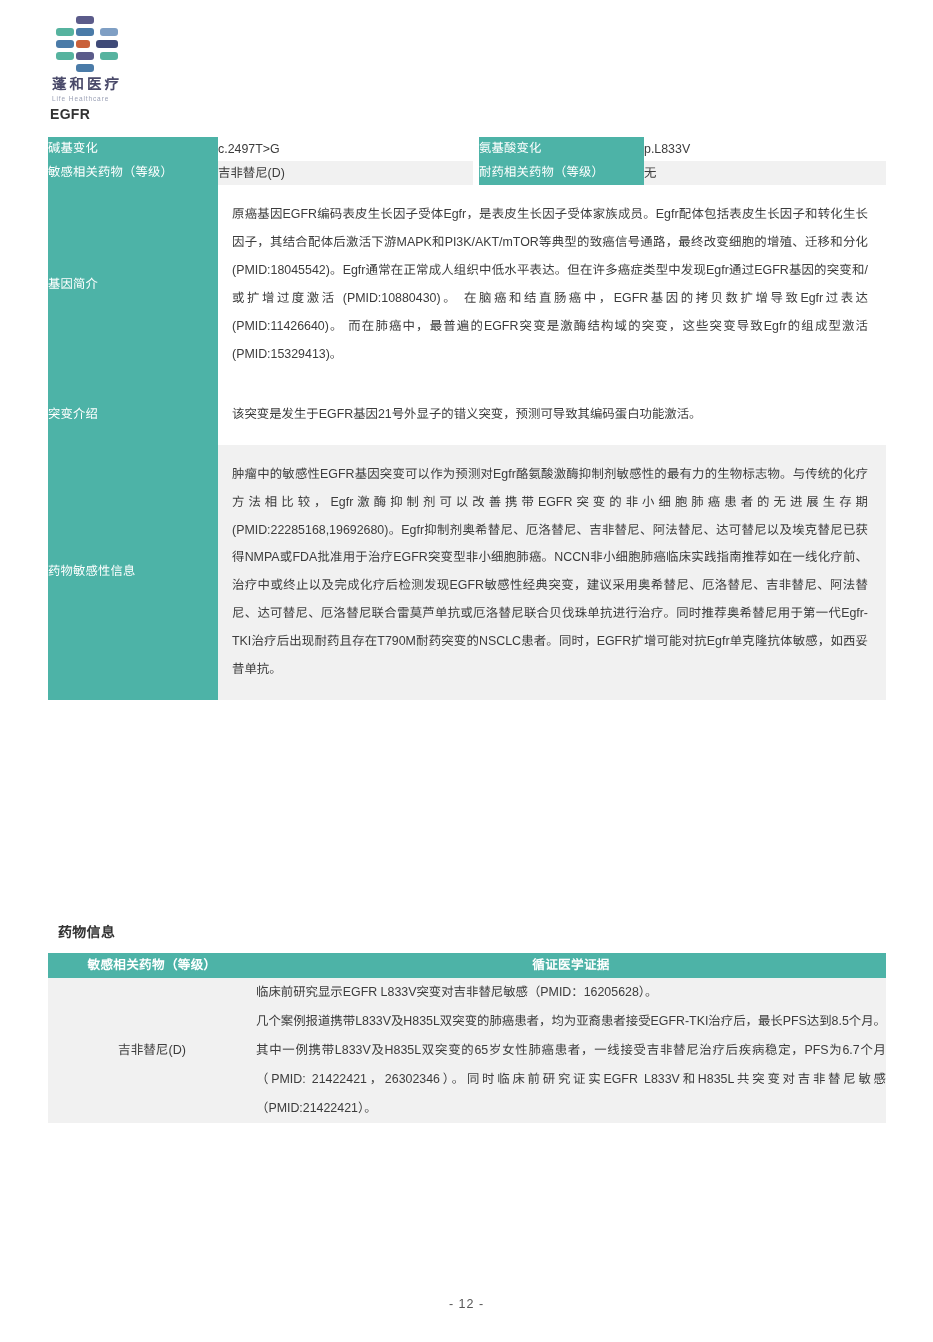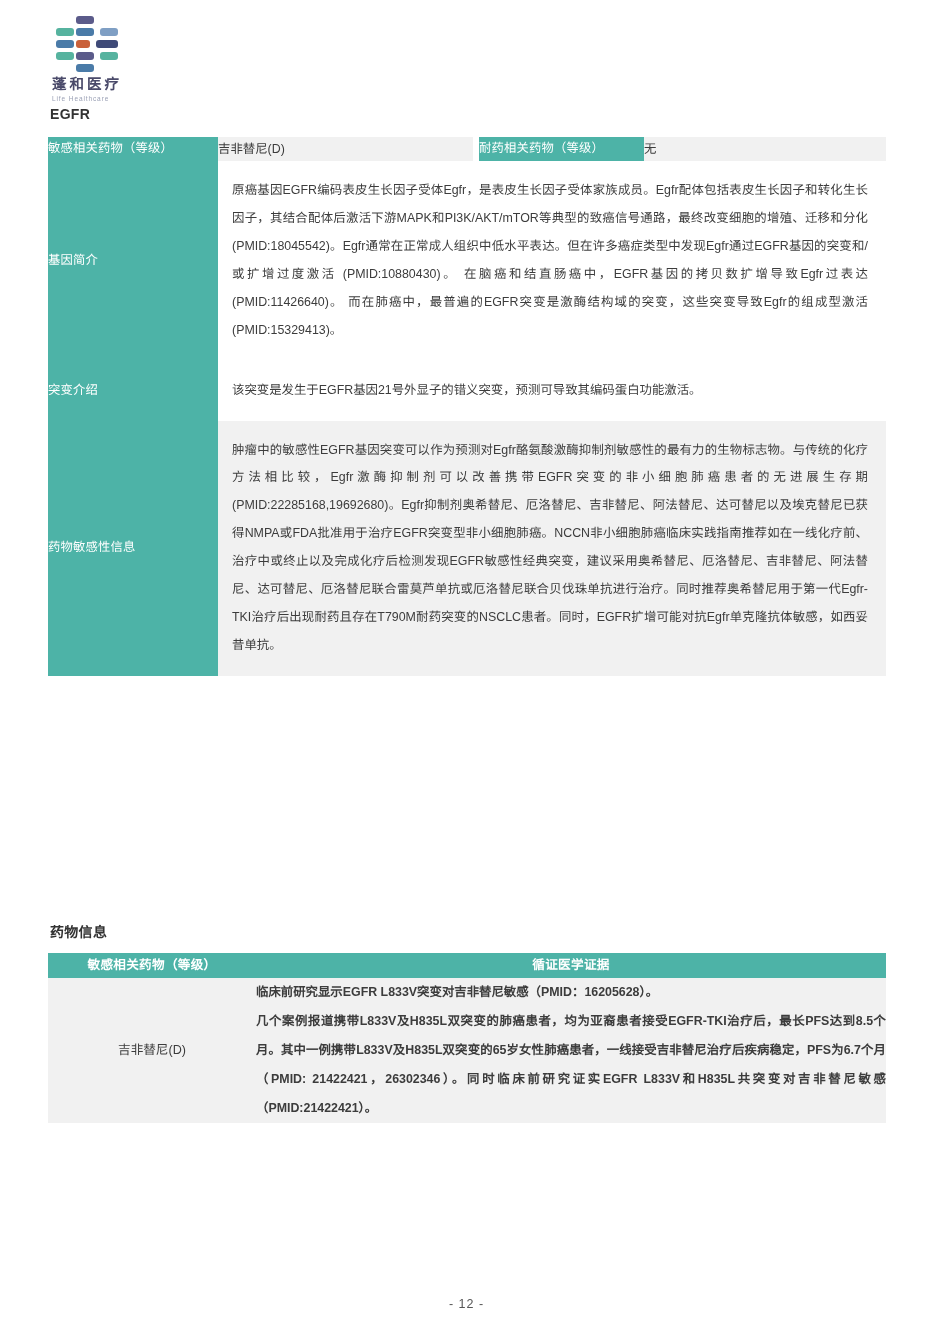--- a/index.html
+++ b/index.html
@@ -60,21 +60,21 @@
 
   
   .section-title {
     position: absolute;
     font-size: 14px;
     font-weight: 700;
     color: #333333;
     letter-spacing: 0.3px;
   }
   #gene-title { left: 50px; top: 106px; }
-  #drug-title { left: 50px; top: 921px; }
+  #drug-title { left: 58px; top: 921px; }
 
   
   .tbl {
     position: absolute;
     border-collapse: collapse;
     table-layout: fixed;
     font-size: 12.4px;
     line-height: 1.95;
   }
   #gene-table {
@@ -139,21 +139,21 @@
   }
   .dcell-body {
     background: #f1f1f1;
     vertical-align: top;
     padding: 18px 20px 18px 16px;
     line-height: 2.35;
     font-size: 12.4px;
     color: #3c3c3c;
     text-align: justify;
   }
-  .dcell-body p { margin: 0; font-weight: bold; }
+  .dcell-body p { margin: 0; }
 
   
   .footer {
     position: absolute;
     left: 0;
     top: 1297px;
     width: 933px;
     text-align: center;
     font-size: 12.5px;
     color: #555555;
@@ -187,20 +187,27 @@
 
   <table class="tbl" id="gene-table">
     <colgroup>
       <col style="width:170px">
       <col style="width:255px">
       <col style="width:6px">
       <col style="width:165px">
       <col style="width:242px">
     </colgroup>
     <tbody>
+      <tr class="row-white">
+        <td class="lbl">碱基变化</td>
+        <td class="val">c.2497T&gt;G</td>
+        <td class="spacer-col"></td>
+        <td class="lbl">氨基酸变化</td>
+        <td class="val">p.L833V</td>
+      </tr>
       <tr class="row-grey">
         <td class="lbl">敏感相关药物（等级）</td>
         <td class="val">吉非替尼(D)</td>
         <td class="spacer-col"></td>
         <td class="lbl">耐药相关药物（等级）</td>
         <td class="val">无</td>
       </tr>
       <tr class="row-white">
         <td class="lbl tall">基因简介</td>
         <td class="val para" colspan="4">原癌基因EGFR编码表皮生长因子受体Egfr，是表皮生长因子受体家族成员。Egfr配体包括表皮生长因子和转化生长因子，其结合配体后激活下游MAPK和PI3K/AKT/mTOR等典型的致癌信号通路，最终改变细胞的增殖、迁移和分化 (PMID:18045542)。Egfr通常在正常成人组织中低水平表达。但在许多癌症类型中发现Egfr通过EGFR基因的突变和/或扩增过度激活 (PMID:10880430)。 在脑癌和结直肠癌中，EGFR基因的拷贝数扩增导致Egfr过表达 (PMID:11426640)。 而在肺癌中，最普遍的EGFR突变是激酶结构域的突变，这些突变导致Egfr的组成型激活 (PMID:15329413)。</td>

